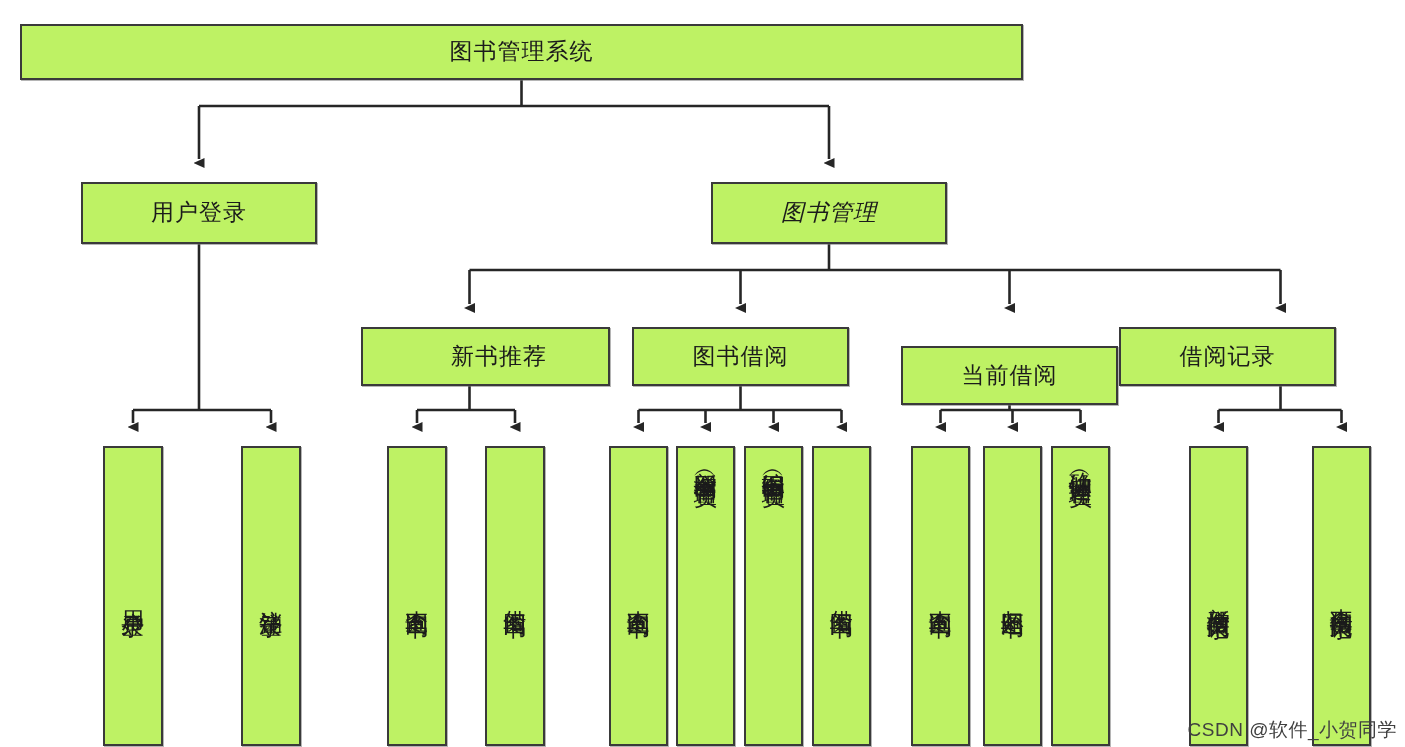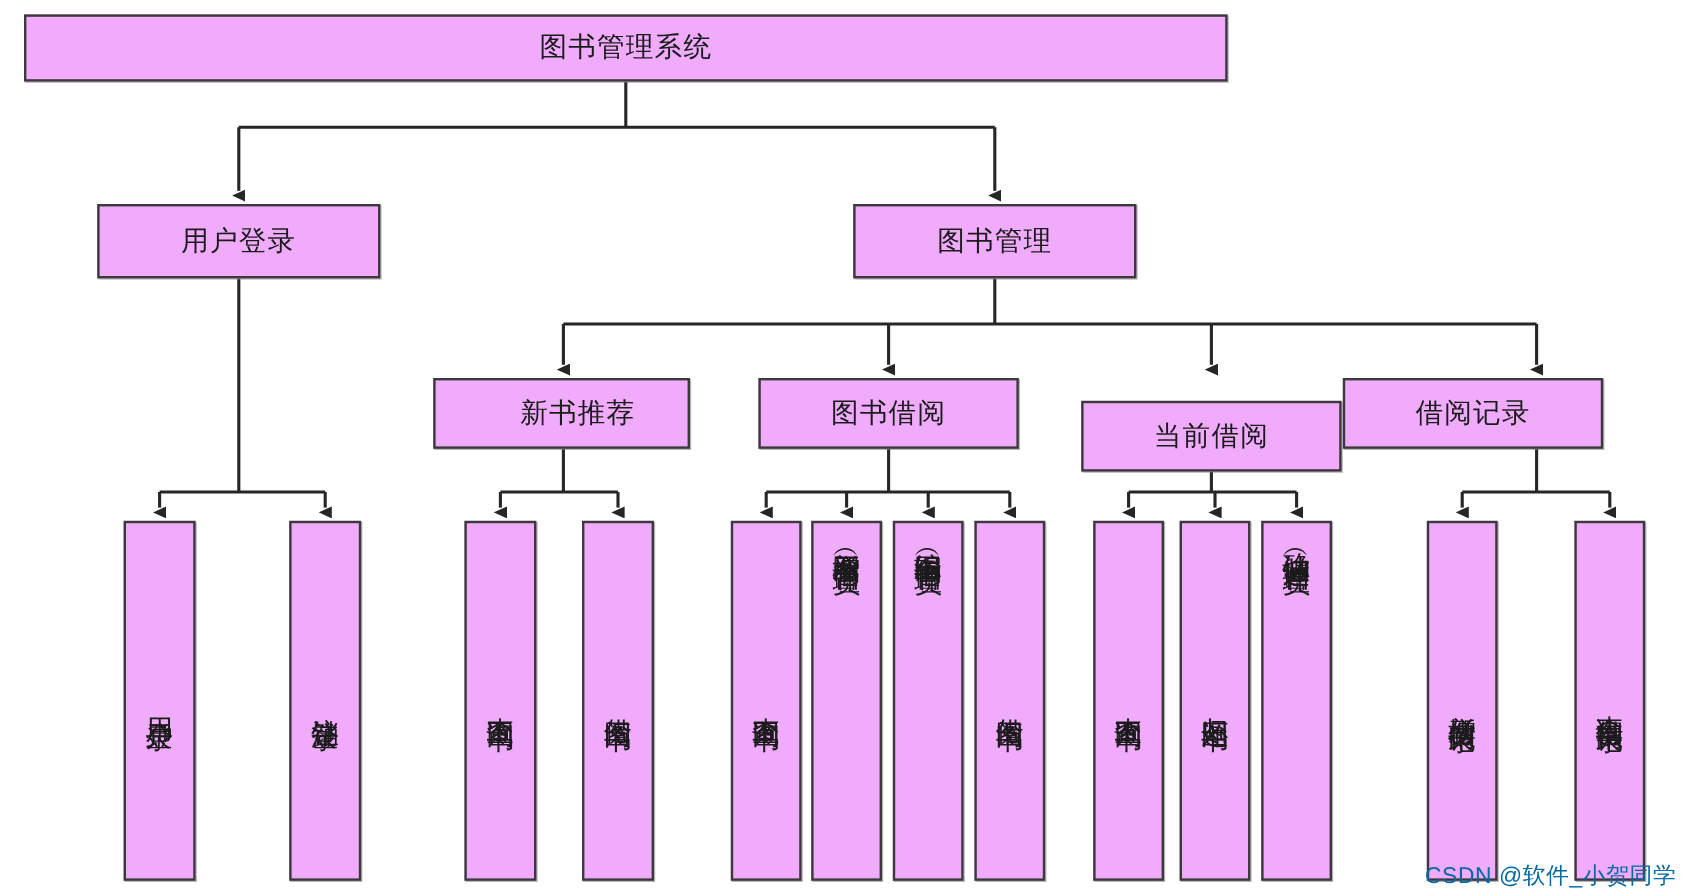--- a/index.html
+++ b/index.html
@@ -23,27 +23,28 @@
     position: absolute;
     left: 0;
     top: 0;
     width: 1405px;
     height: 747px;
     pointer-events: none;
   }
   .node {
     position: absolute;
     box-sizing: border-box;
-    background: #f0abfc;
+    background: #bef264;
     border: 2.5px solid #3a3a3a;
     box-shadow: 1px 1px 0 rgba(120,120,120,0.55);
     display: flex;
     align-items: center;
     justify-content: center;
     z-index: 3;
+    margin-top: 12px;
   }
   .node .lbl {
     font-size: 23px;
     line-height: 1.18;
     letter-spacing: 1px;
     color: #1b1b1b;
     white-space: nowrap;
     text-align: center;
   }
   .node.leaf {
@@ -60,21 +61,21 @@
     white-space: nowrap;
   }
   .node.leaf.topalign {
     align-items: flex-start;
   }
   .watermark {
     position: absolute;
     right: 8px;
     bottom: 4px;
     font-size: 19px;
-    color: #0369a1;
+    color: #404040;
     letter-spacing: 0.5px;
     white-space: nowrap;
     z-index: 6;
     font-family: "Liberation Sans", "DejaVu Sans", sans-serif;
   }
 </style>
 </head>
 <body>
 
 <div id="canvas">
@@ -122,24 +123,24 @@
       </g>
   </svg>
 
   <div id="node-layer">
       <div class="node" style="left: 20px; top: 12px; width: 1003px; height: 56px;">
         <span class="lbl">图书管理系统</span>
       </div>
       <div class="node" style="left: 81px; top: 170px; width: 236px; height: 62px;">
         <span class="lbl">用户登录</span>
       </div>
-      <div class="node" style="left: 711px; top: 170px; width: 236px; height: 62px;">
+      <div class="node" style="left: 711px; top: 170px; width: 236px; height: 62px; font-style: italic;">
         <span class="lbl">图书管理</span>
       </div>
-      <div class="node" style="left: 361px; top: 315px; width: 214px; height: 59px; padding-left: 27px;">
+      <div class="node" style="left: 361px; top: 315px; width: 249px; height: 59px; padding-left: 27px;">
         <span class="lbl">新书推荐</span>
       </div>
       <div class="node" style="left: 632px; top: 315px; width: 217px; height: 59px;">
         <span class="lbl">图书借阅</span>
       </div>
       <div class="node" style="left: 901px; top: 334px; width: 217px; height: 59px;">
         <span class="lbl">当前借阅</span>
       </div>
       <div class="node" style="left: 1119px; top: 315px; width: 217px; height: 59px;">
         <span class="lbl">借阅记录</span>

